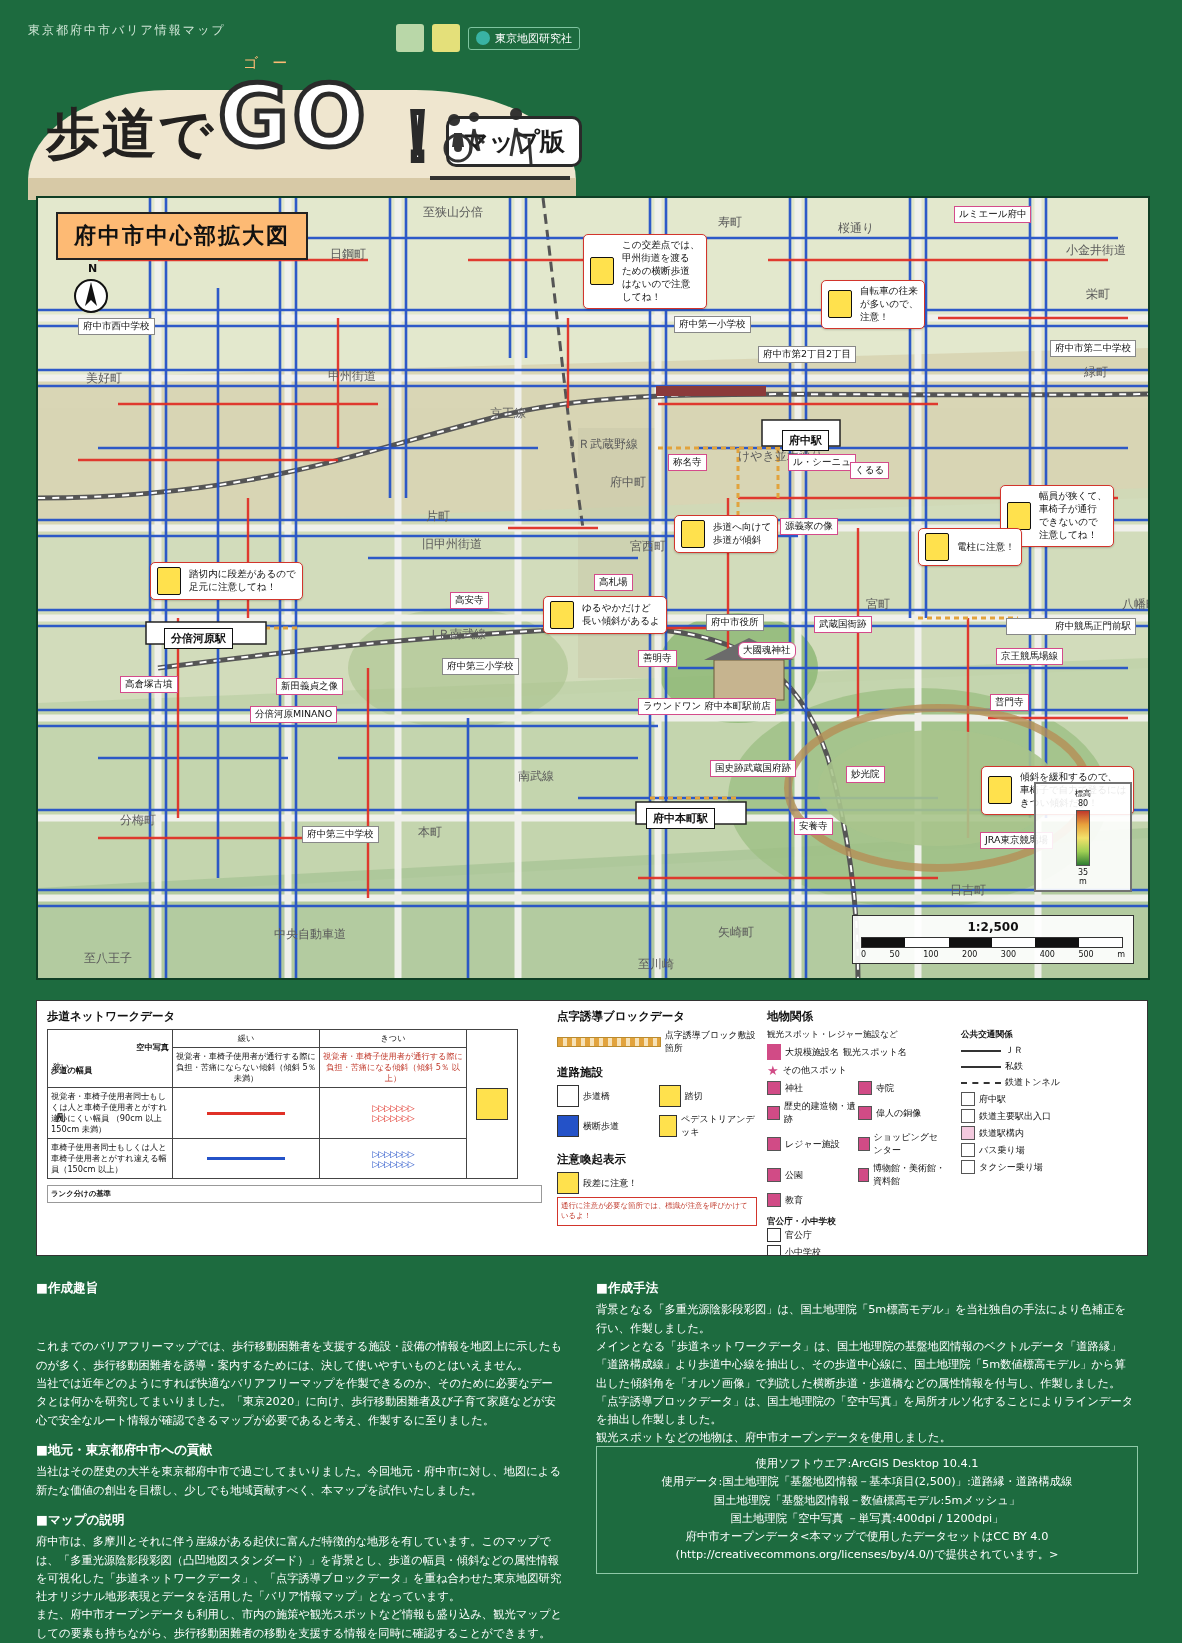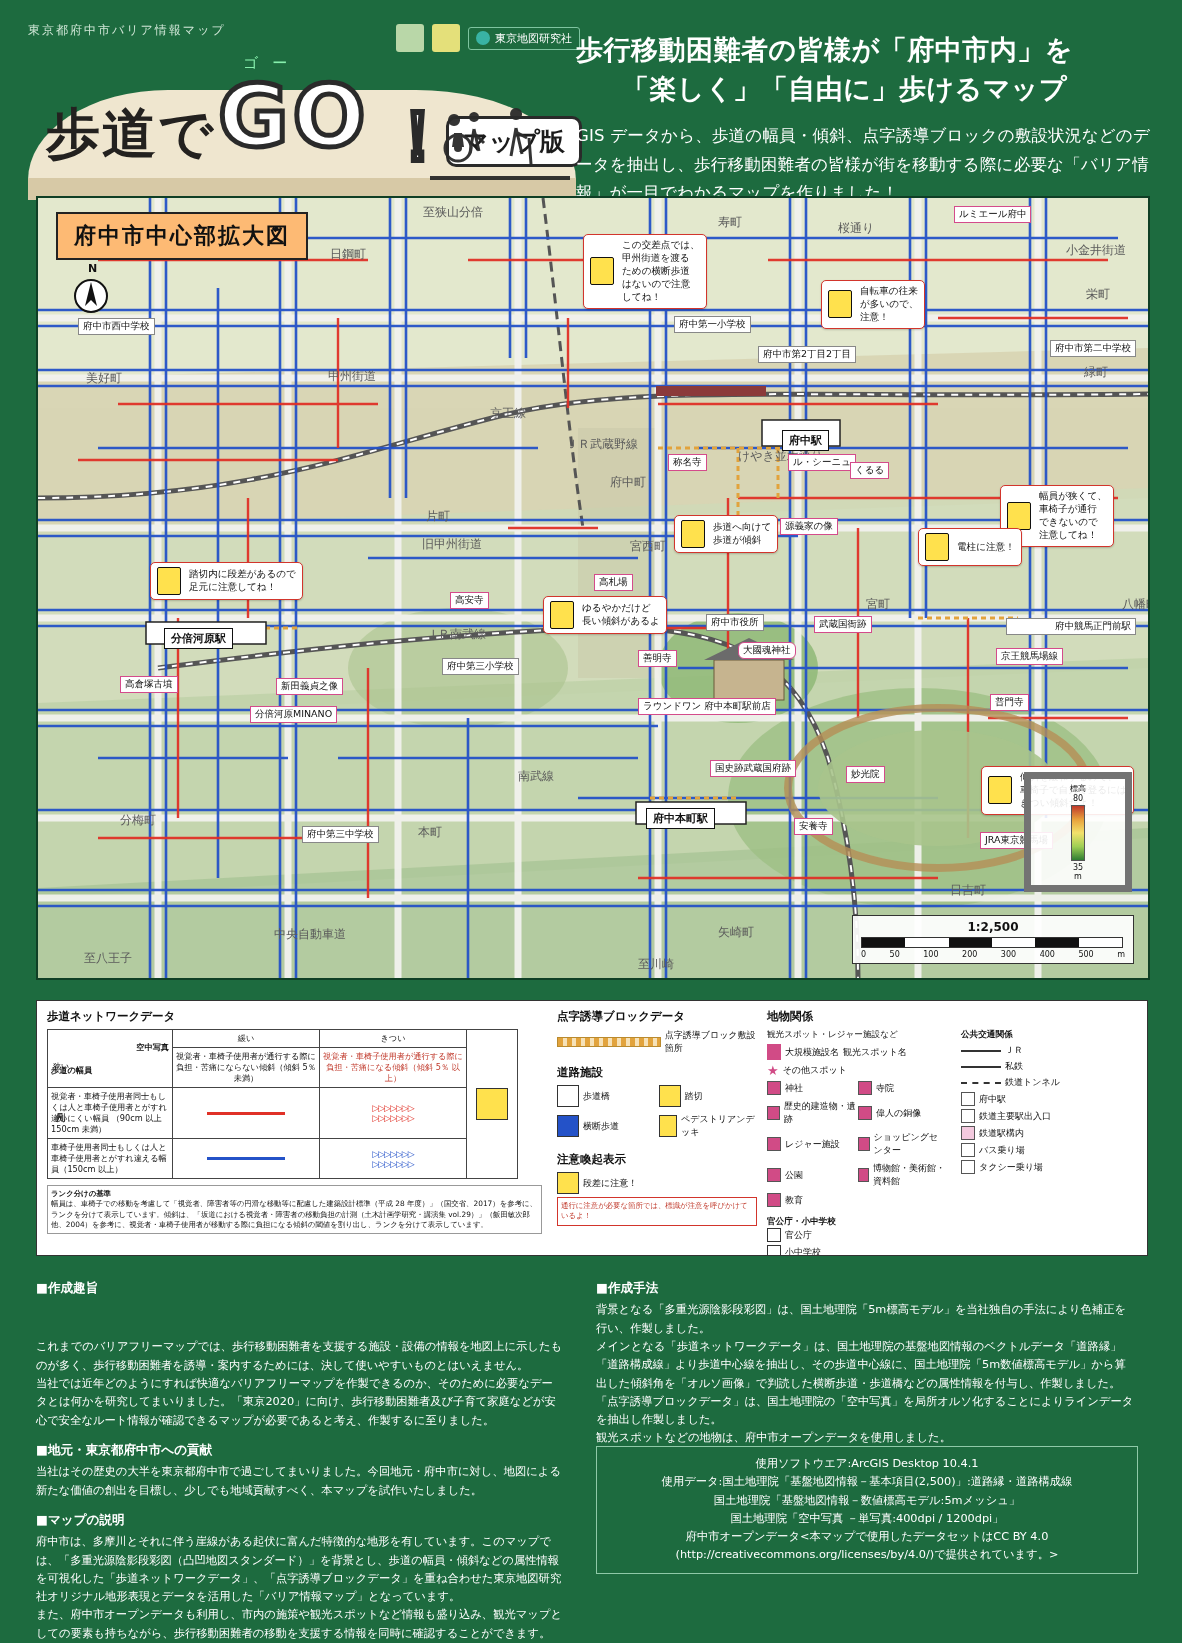--- a/index.html
+++ b/index.html
@@ -30,21 +30,21 @@
   }
   .logo-text{
     position:absolute;left:18px;top:60px;font-size:54px;font-weight:bold;color:#23211f;
     letter-spacing:2px;
   }
   .logo-go{
     position:absolute;left:190px;top:28px;font-size:86px;font-weight:bold;color:#ffffff;
     -webkit-text-stroke:5px #2a2a2a;text-stroke:5px #2a2a2a;letter-spacing:4px;
   }
   .logo-go-ruby{
-    position:absolute;left:215px;top:16px;font-size:15px;color:#86efac;letter-spacing:14px;
+    position:absolute;left:215px;top:16px;font-size:15px;color:#fdba74;letter-spacing:14px;
   }
   .map-ban{
     position:absolute;left:418px;top:78px;background:#fff;border:3px solid #2a2a2a;
     border-radius:10px;padding:6px 14px;font-size:25px;font-weight:bold;color:#1b1b1b;
   }
   .hdr-logos{position:absolute;left:396px;top:24px;display:flex;align-items:center;gap:8px;}
   .hdr-logo-box{width:28px;height:28px;background:#b9d7a8;border-radius:3px;}
   .hdr-logo-box.b2{background:#e4e07a;}
   .hdr-pub{
     display:flex;align-items:center;gap:5px;background:#1d6b3f;color:#fff;font-size:11px;
@@ -92,21 +92,21 @@
   .scalebar{
     position:absolute;right:14px;bottom:14px;background:rgba(255,255,255,.92);
     border:1px solid #333;padding:4px 8px;z-index:40;text-align:center;
   }
   .scalebar .ratio{font-size:12px;font-weight:bold;margin-bottom:3px;}
   .sb-track{display:flex;height:9px;border:1px solid #333;width:260px;}
   .sb-track div{flex:1;}
   .sb-nums{display:flex;width:264px;font-size:8px;justify-content:space-between;margin-top:2px;}
   .legend-elev{
     position:absolute;right:16px;bottom:86px;background:rgba(255,255,255,.9);
-    border:7px solid #737373;padding:4px;z-index:40;font-size:8px;text-align:center;width:86px;
+    border:2px solid #737373;padding:4px;z-index:40;font-size:8px;text-align:center;width:86px;
   }
   .elev-bar{height:54px;width:12px;margin:2px auto;
     background:linear-gradient(to top,#2f7d32,#9fcf54,#f3e16b,#e8a13c,#c0392b);border:1px solid #555;}
 
   
   .legendpanel{
     position:absolute;left:36px;top:1000px;width:1110px;height:254px;background:#fff;
     border:1px solid #333;font-size:9px;overflow:hidden;
   }
   .lg-col{position:absolute;top:8px;}
@@ -165,27 +165,20 @@
       <circle cx="28" cy="48" r="4" fill="#2a2a2a"></circle>
       <path d="M24 26 a6 6 0 1 1 .1 0" fill="#2a2a2a"></path>
       <path d="M24 33 l-2 14 h12 l-2 -14 z" fill="#2a2a2a"></path>
       <path d="M44 22 a5 5 0 1 1 .1 0" fill="#2a2a2a"></path>
       <path d="M44 29 l-4 24 M44 29 l5 22 M44 33 l10 10" stroke="#2a2a2a" stroke-width="3" fill="none"></path>
       <path d="M86 20 a6 6 0 1 1 .1 0" fill="#2a2a2a"></path>
       <path d="M86 28 l-5 28 M86 28 l6 26 M86 32 l11 6 M99 38 l2 26" stroke="#2a2a2a" stroke-width="3" fill="none"></path>
       <path d="M0 78 h140" stroke="#2a2a2a" stroke-width="4"></path>
     </svg>
 
-    <div class="hdr-right">
-      <div class="hdr-title">
-        <span>歩行移動困難者の皆様が「府中市内」を</span>
-        <span class="l2">「楽しく」「自由に」歩けるマップ</span>
-      </div>
-      <div class="hdr-desc">GIS データから、歩道の幅員・傾斜、点字誘導ブロックの敷設状況などのデータを抽出し、歩行移動困難者の皆様が街を移動する際に必要な「バリア情報」が一目でわかるマップを作りました！</div>
-    </div>
   </div>
 
   <div class="mapwrap">
     <svg class="mapsvg" width="1110" height="780" viewBox="0 0 1110 780">
 
       <rect x="0" y="0" width="1110" height="780" fill="#d9e3c7"></rect>
       <rect x="0" y="0" width="1110" height="210" fill="#e3e8cd"></rect>
       <path d="M0 180 L1110 150 L1110 300 L0 340 Z" fill="#d7d2b0" opacity=".85"></path>
       <path d="M0 330 L1110 290 L1110 470 L0 520 Z" fill="#cfd9b8" opacity=".8"></path>
       <path d="M0 505 L1110 460 L1110 640 L0 700 Z" fill="#bcd0a6" opacity=".75"></path>
@@ -518,21 +511,20 @@
           </td>
         </tr>
       </tbody>
         </table>
       <div style="position:absolute;left:6px;top:52px;font-size:8px;">
         <span>狭い</span>
       </div>
       <div style="position:absolute;left:6px;top:96px;font-size:10px;writing-mode:vertical-rl;">凡例</div>
       <div class="warnbox" style="margin-top:6px;">
         <b>ランク分けの基準</b>
-        <div>幅員は、車椅子での移動を考慮して「視覚者、障害者等の円滑な移動等に配慮した建築設計標準（平成 28 年度）」（国交省、2017）を参考に、ランクを分けて表示しています。傾斜は、「坂道における視覚者・障害者の移動負担の計測（土木計画学研究・講演集 vol.29）」（飯田敏次郎他、2004）を参考に、視覚者・車椅子使用者が移動する際に負担になる傾斜の閾値を割り出し、ランクを分けて表示しています。</div>
       </div>
     </div>
 
     <div class="lg-col" style="left:520px;width:200px;">
       <div class="lg-h">点字誘導ブロックデータ</div>
       <div class="lg-item">
         <span class="braille"></span>
         <span>点字誘導ブロック敷設箇所</span>
       </div>
       <div class="lg-h" style="margin-top:10px;">道路施設</div>

